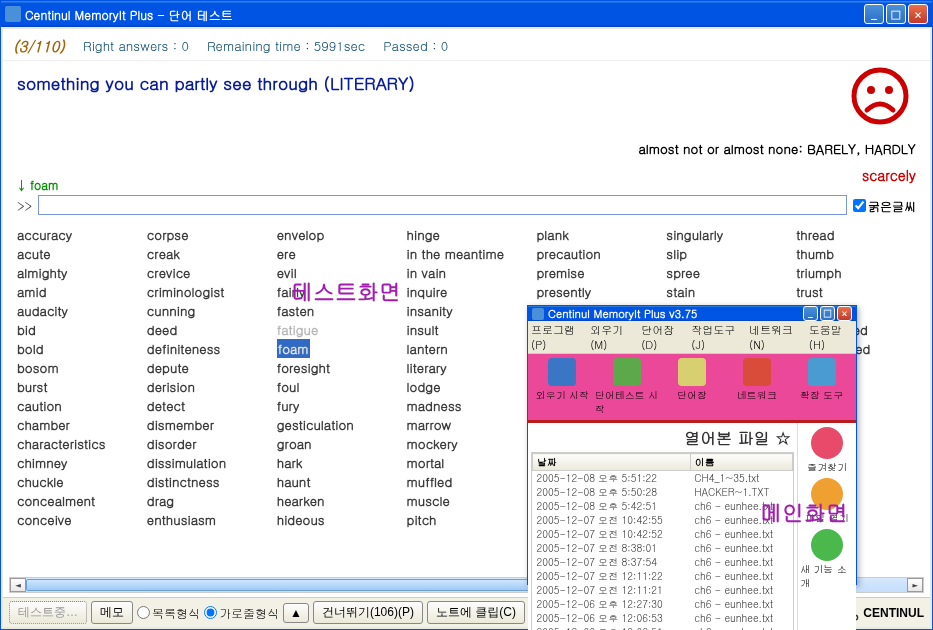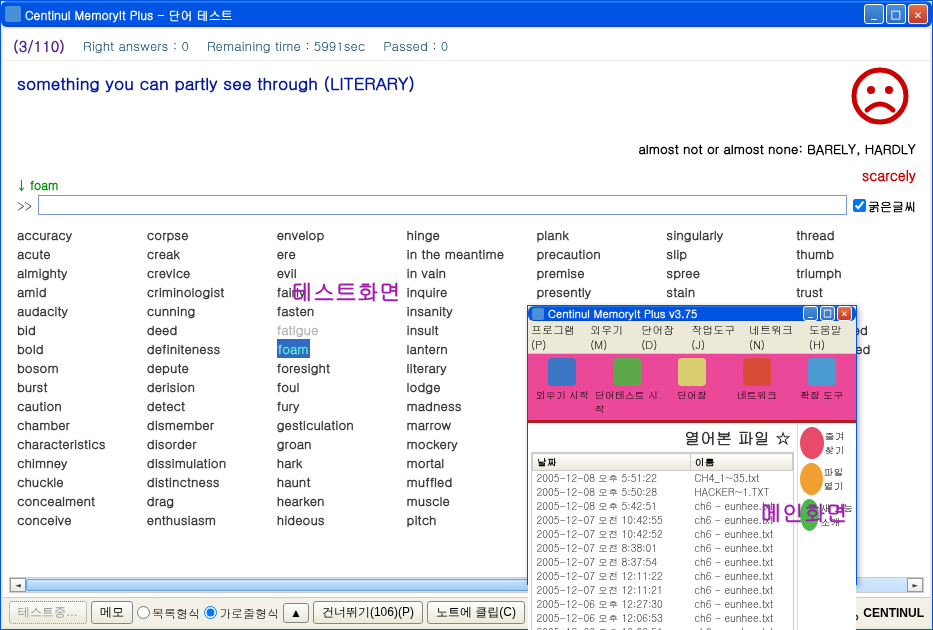--- a/index.html
+++ b/index.html
@@ -1,48 +1,48 @@
 <!DOCTYPE html>
 <html><head>
 <meta charset="utf-8">
 <style>
   * { box-sizing: border-box; margin: 0; padding: 0; }
   body { font-family: "Tahoma", "Gulim", sans-serif; font-size: 12px; background: #fff; }
   .window { width: 933px; height: 630px; border: 1px solid #0054e3; display: flex; flex-direction: column; background: #ece9d8; }
   .titlebar {
     height: 26px; background: linear-gradient(to bottom, #3c8cde 0%, #0054e3 10%, #0054e3 90%, #0040c0 100%);
-    color: #fff; display: flex; align-items: center; padding: 0 4px; font-weight: bold; border-radius: 6px;
+    color: #fff; display: flex; align-items: center; padding: 0 4px; font-weight: bold;
   }
   .titlebar .appicon { width: 16px; height: 16px; background: #4a90d9; margin-right: 4px; border-radius: 2px; }
   .titlebar .spacer { flex: 1; }
   .winbtn { width: 20px; height: 20px; border: 1px solid #fff; margin-left: 2px; display: flex; align-items: center; justify-content: center; border-radius: 3px; cursor: pointer; color: #fff; font-weight: bold; font-size: 11px; }
   .winbtn.min { background: linear-gradient(#4a90d9,#2c6fc7); }
   .winbtn.max { background: linear-gradient(#4a90d9,#2c6fc7); }
   .winbtn.close { background: linear-gradient(#e97048,#c0392b); }
   .content { flex: 1; background: #fff; margin: 2px; display: flex; flex-direction: column; position: relative; }
   .statusrow { padding: 6px 10px 4px; font-size: 15px; border-bottom: 1px solid #eee; display: flex; align-items: center; gap: 18px; }
-  .statusrow .progress { font-weight: bold; color: #4c1d95; }
+  .statusrow .progress { font-weight: bold; color: #a16207; font-style: italic; }
   .statusrow .stats { color: #0c4a6e; font-weight: normal; font-size: 13px; }
   .question-area { padding: 10px 14px; position: relative; min-height: 115px; }
   .question { color: #071a9a; font-size: 17px; font-weight: bold; }
   .face { position: absolute; right: 20px; top: 5px; width: 60px; height: 60px; }
   .face svg { width: 60px; height: 60px; }
   .hint1 { position: absolute; right: 14px; top: 78px; font-size: 13px; font-weight: bold; color: #000; }
   .hint2 { position: absolute; right: 14px; top: 104px; font-size: 14px; font-weight: bold; color: #cc0000; }
   .foam-hint { color: #009400; font-weight: bold; padding: 0 14px; font-size: 12px; }
   .input-row { display: flex; align-items: center; padding: 2px 14px 6px; gap: 6px; }
   .input-row .prompt { color: #333; }
   .input-row input[type=text] { flex: 1; border: 1px solid #7a96df; height: 20px; padding: 0 4px; }
   .input-row label { display: flex; align-items: center; gap: 2px; font-weight: bold; }
   .wordgrid { flex: 1; padding: 4px 14px 2px; overflow: hidden; position: relative; }
   .cols { display: flex; gap: 10px; }
   .col { flex: 1; }
   .word { font-size: 13px; font-weight: bold; color: #3c3c3c; line-height: 19px; cursor: pointer; white-space: nowrap; }
   .word.dim { color: #b7b7b7; }
-  .word.sel { background: #316ac5; color: #5eead4; display: inline-block; padding: 0 1px; }
+  .word.sel { background: #316ac5; color: #e5e5e5; display: inline-block; padding: 0 1px; }
   .overlay-label { position: absolute; font-size: 22px; font-weight: bold; color: #a21caf; pointer-events: none; font-family: "Gulim", sans-serif; }
   .scroll-h { height: 16px; background: #f1efe2; border: 1px solid #ccc; margin: 0 6px 4px; display: flex; align-items: center; }
   .scroll-h .arrow { width: 16px; height: 14px; background: linear-gradient(#fdfdfd,#e8e8e8); border: 1px solid #999; display: flex; align-items: center; justify-content: center; font-size: 9px; color: #444; }
   .scroll-h .track { flex: 1; height: 14px; background: linear-gradient(#d6e8fc,#c4defc); position: relative; }
   .scroll-h .thumb-h { position: absolute; height: 12px; top: 1px; left: 0; width: 760px; background: linear-gradient(#cde6fd,#9fcaf6); border: 1px solid #6b9fd8; border-radius: 2px; }
   .bottombar { height: 30px; border-top: 1px solid #ccc; display: flex; align-items: center; padding: 0 6px; gap: 4px; background: #f3f1e6; }
   .btn { background: linear-gradient(#fdfdfd,#ece9d8); border: 1px solid #888; border-radius: 3px; padding: 2px 8px; font-size: 12px; cursor: pointer; }
   .btn.disabled { color: #999; border-style: dotted; }
   .btn.small { padding: 2px 6px; }
   .radio-lbl { display: flex; align-items: center; gap: 2px; }
@@ -59,21 +59,21 @@
   .popup .tool { flex: 1; display: flex; flex-direction: column; align-items: center; font-size: 10px; gap: 2px; cursor: pointer; }
   .popup .tool .ico { width: 28px; height: 28px; border-radius: 4px; }
   .popup .body { flex: 1; display: flex; background: #fff; }
   .popup .left { flex: 1; display: flex; flex-direction: column; border-right: 1px solid #ddd; }
   .popup .left .hdr { font-size: 16px; padding: 3px 6px; color: #333; font-weight: bold; text-align: right; }
   .popup .tablewrap { flex: 1; overflow: hidden; border: 1px solid #ccc; margin: 0 3px 3px; }
   .popup table { width: 100%; font-size: 10px; border-collapse: collapse; }
   .popup th { background: linear-gradient(#fdfdfd,#ece9d8); border: 1px solid #ccc; text-align: left; padding: 1px 4px; }
   .popup td { padding: 0 4px; white-space: nowrap; color: #333; }
   .popup .right { width: 58px; display: flex; flex-direction: column; gap: 4px; padding: 4px 2px; align-items: center; }
-  .popup .rbtn { display: flex; align-items: center; font-size: 10px; gap: 1px; cursor: pointer; }
+  .popup .rbtn { display: flex; flex-direction: column; align-items: center; font-size: 10px; gap: 1px; cursor: pointer; }
   .popup .rbtn .ic { width: 32px; height: 32px; border-radius: 50%; }
 </style>
 </head>
 <body>
 
 <div class="window">
   <div class="titlebar">
     <div class="appicon"></div>
     <span>Centinul MemoryIt Plus - 단어 테스트</span>
     <div class="spacer"></div>

